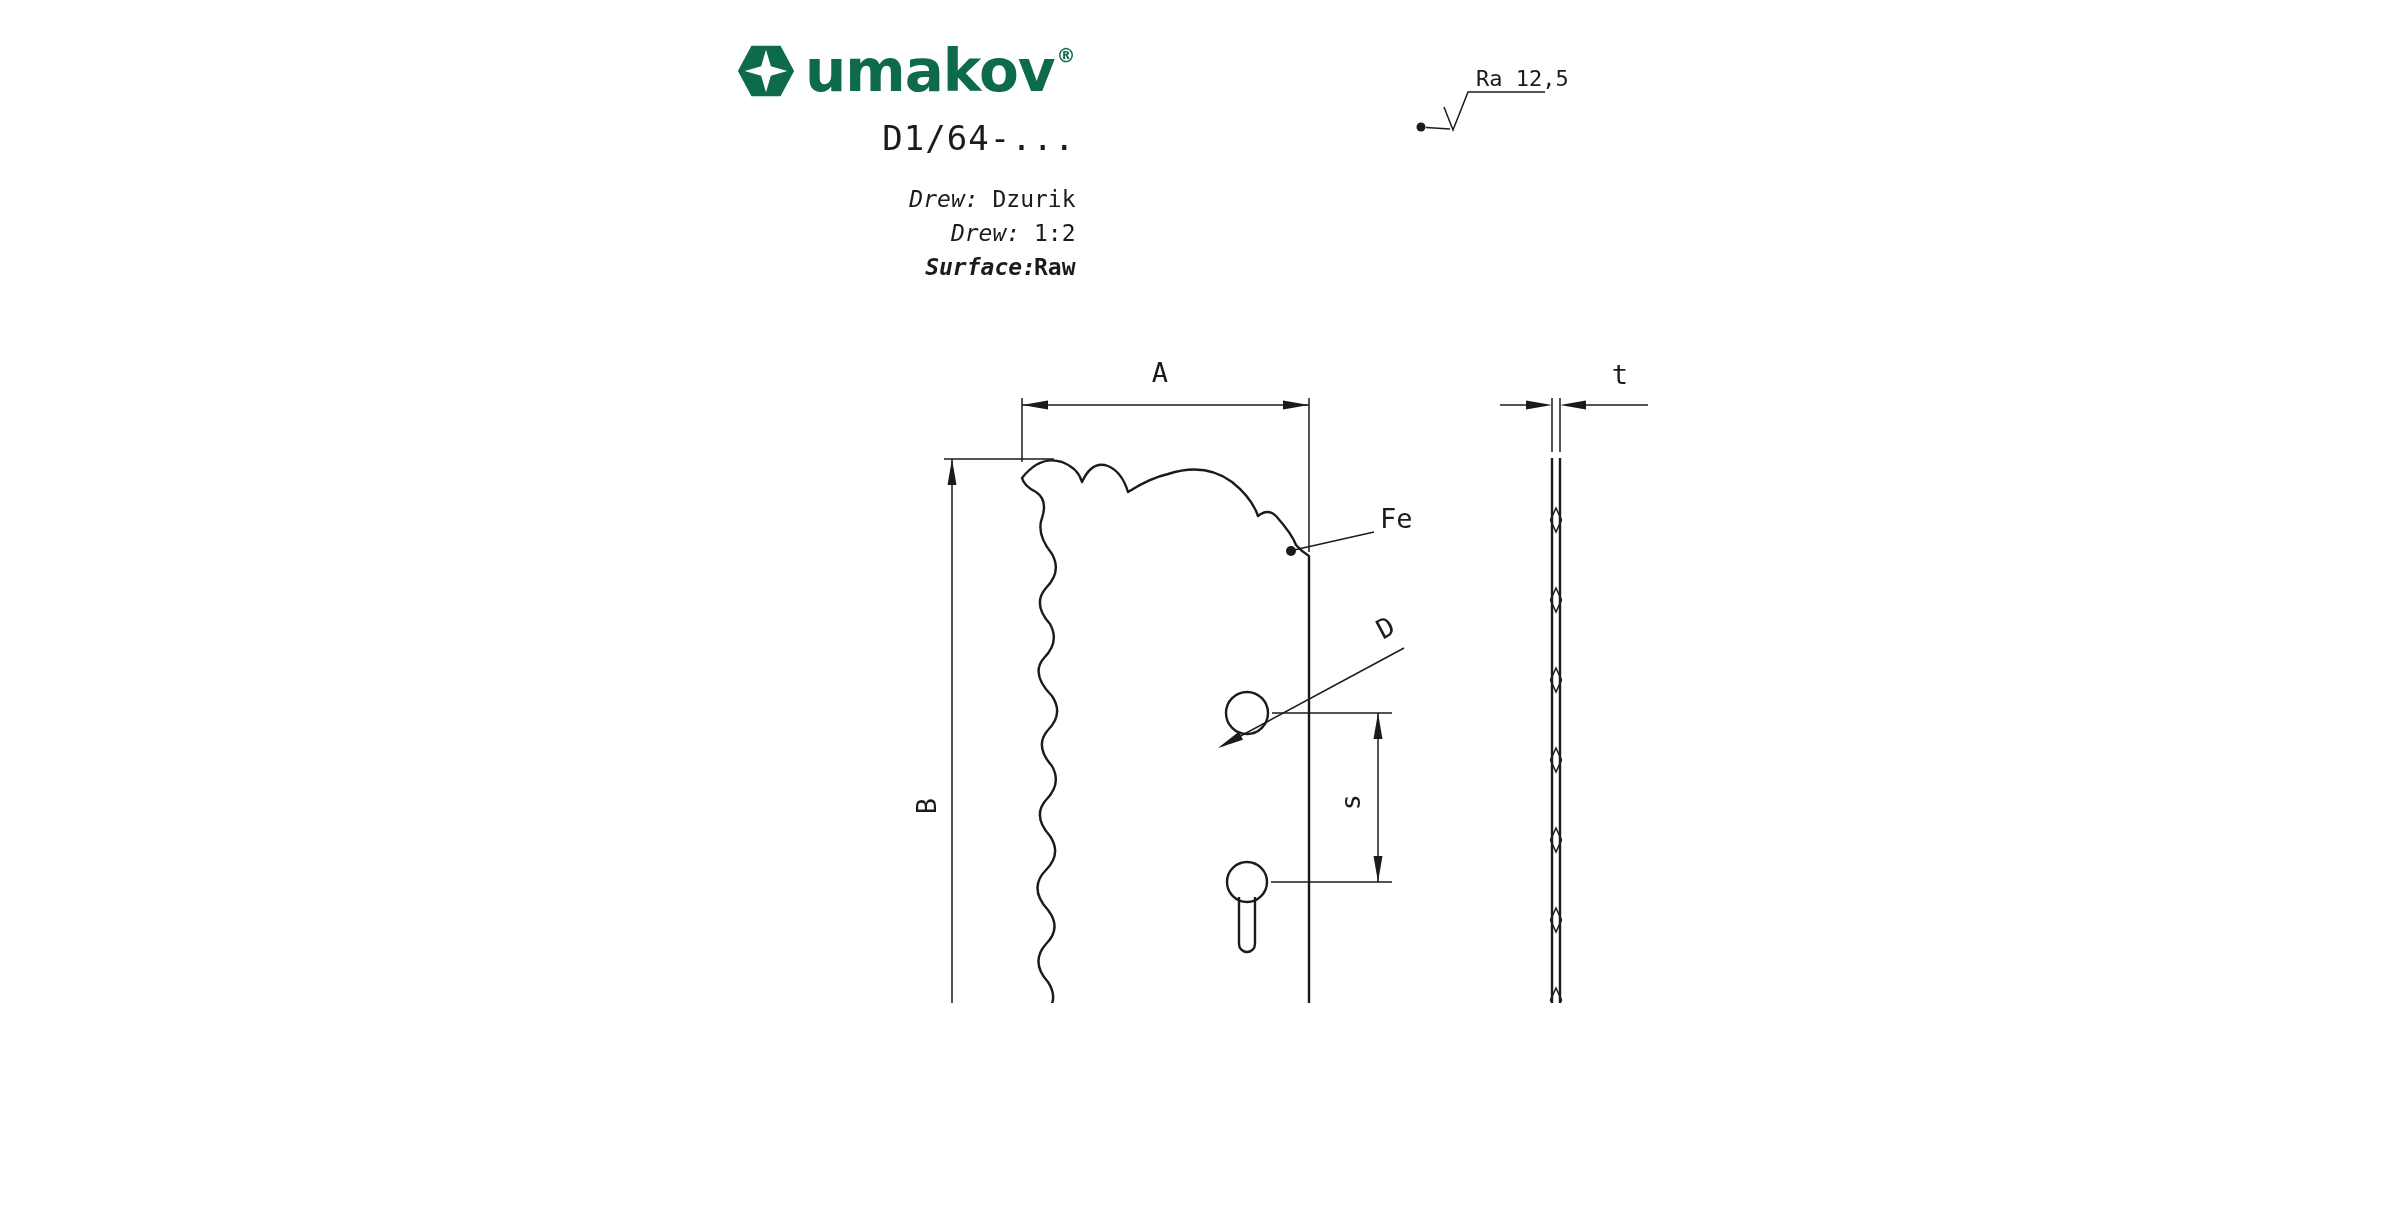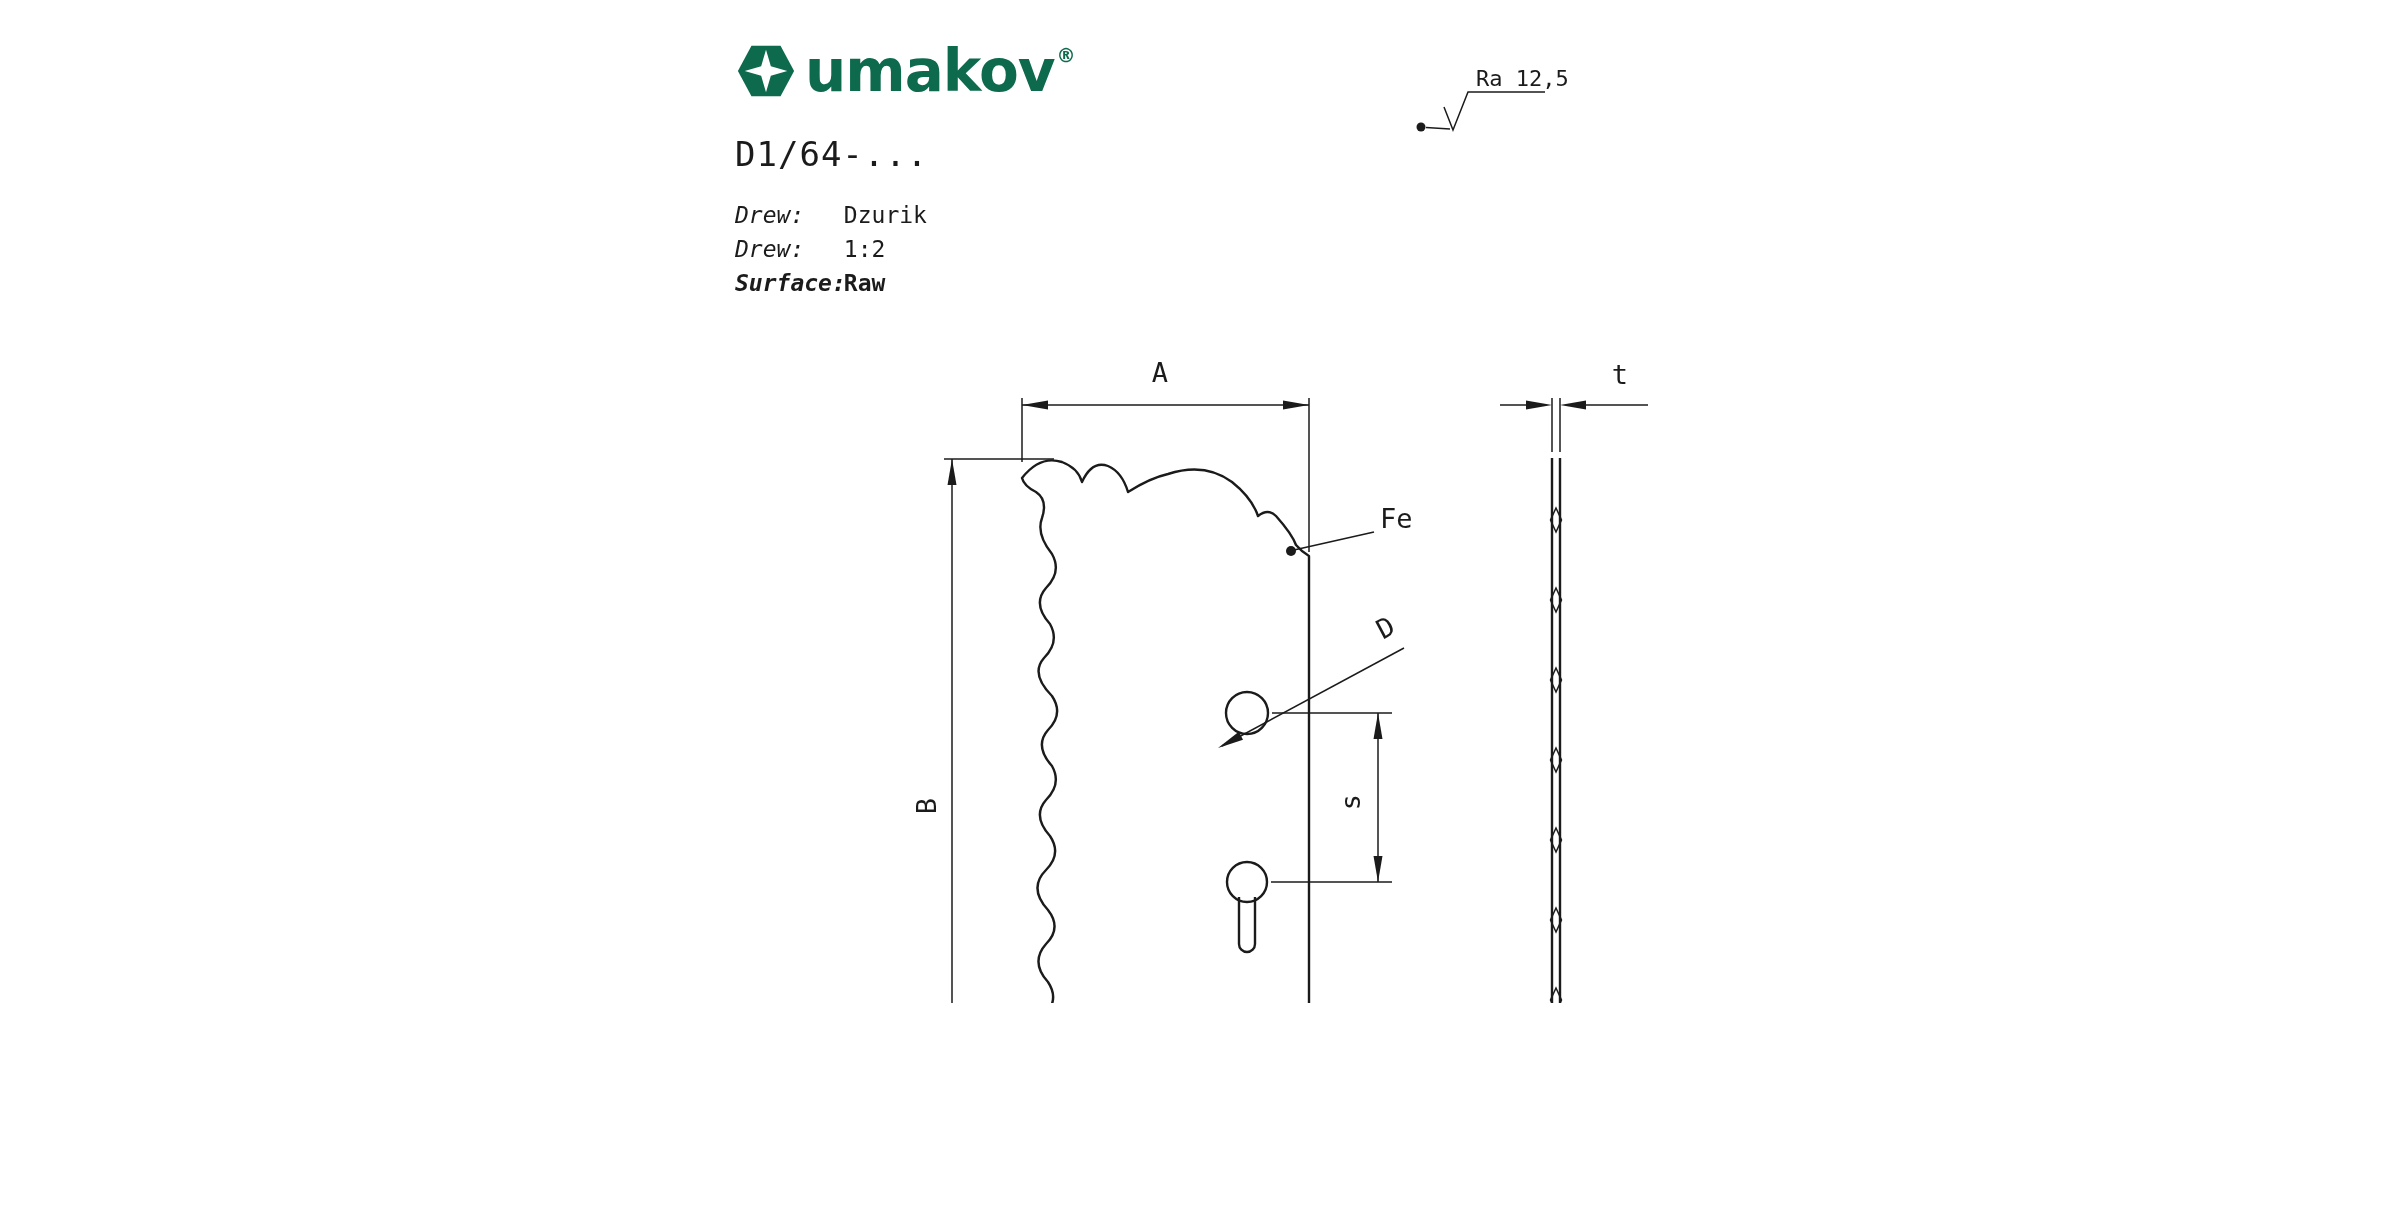--- a/index.html
+++ b/index.html
@@ -8,20 +8,21 @@
     background: #ffffff;
   }
   .stage {
     position: relative;
     width: 2388px;
     height: 1003px;
     background: #ffffff;
     overflow: hidden;
     font-family: "DejaVu Sans Mono", monospace;
     color: #1b1b1b;
+    text-align: right;
   }
   .title-block {
     position: absolute;
     left: 735px;
     top: 40px;
   }
   .logo-row {
     display: flex;
     align-items: center;
   }
@@ -42,21 +43,21 @@
   .reg {
     font-family: "DejaVu Sans", sans-serif;
     font-weight: 700;
     font-size: 19px;
     color: #0d6a4d;
     position: relative;
     top: -16px;
     margin-left: 2px;
   }
   .drawing-number {
-    margin-top: 32px;
+    margin-top: 16px;
     font-size: 34px;
     letter-spacing: 1px;
     color: #1b1b1b;
   }
   .fields {
     margin-top: 24px;
     font-size: 23px;
     line-height: 34px;
   }
   .field-row { white-space: nowrap; }

